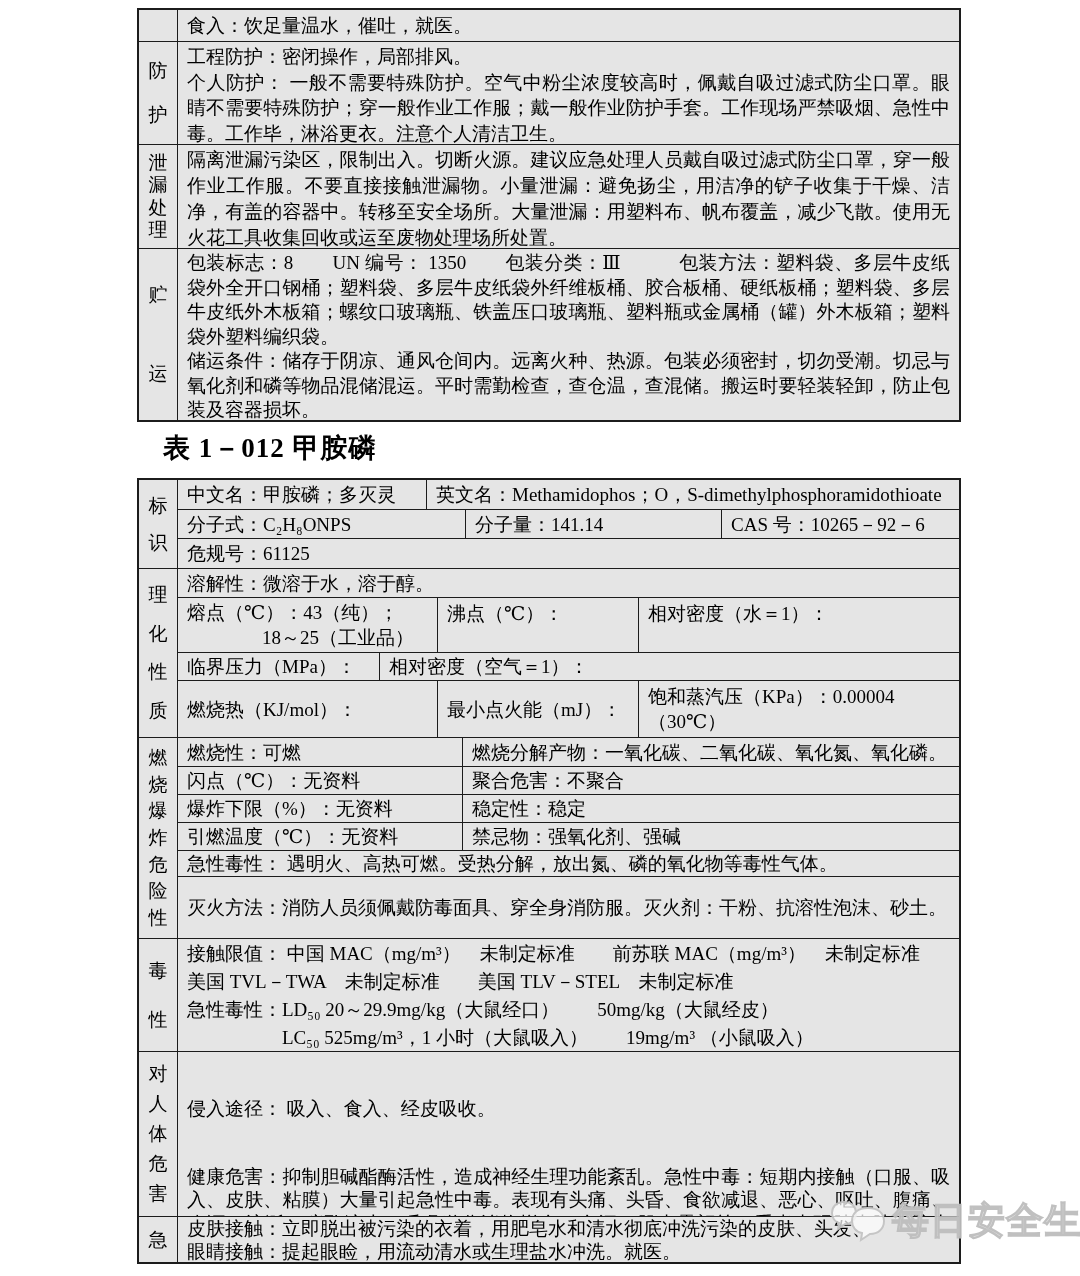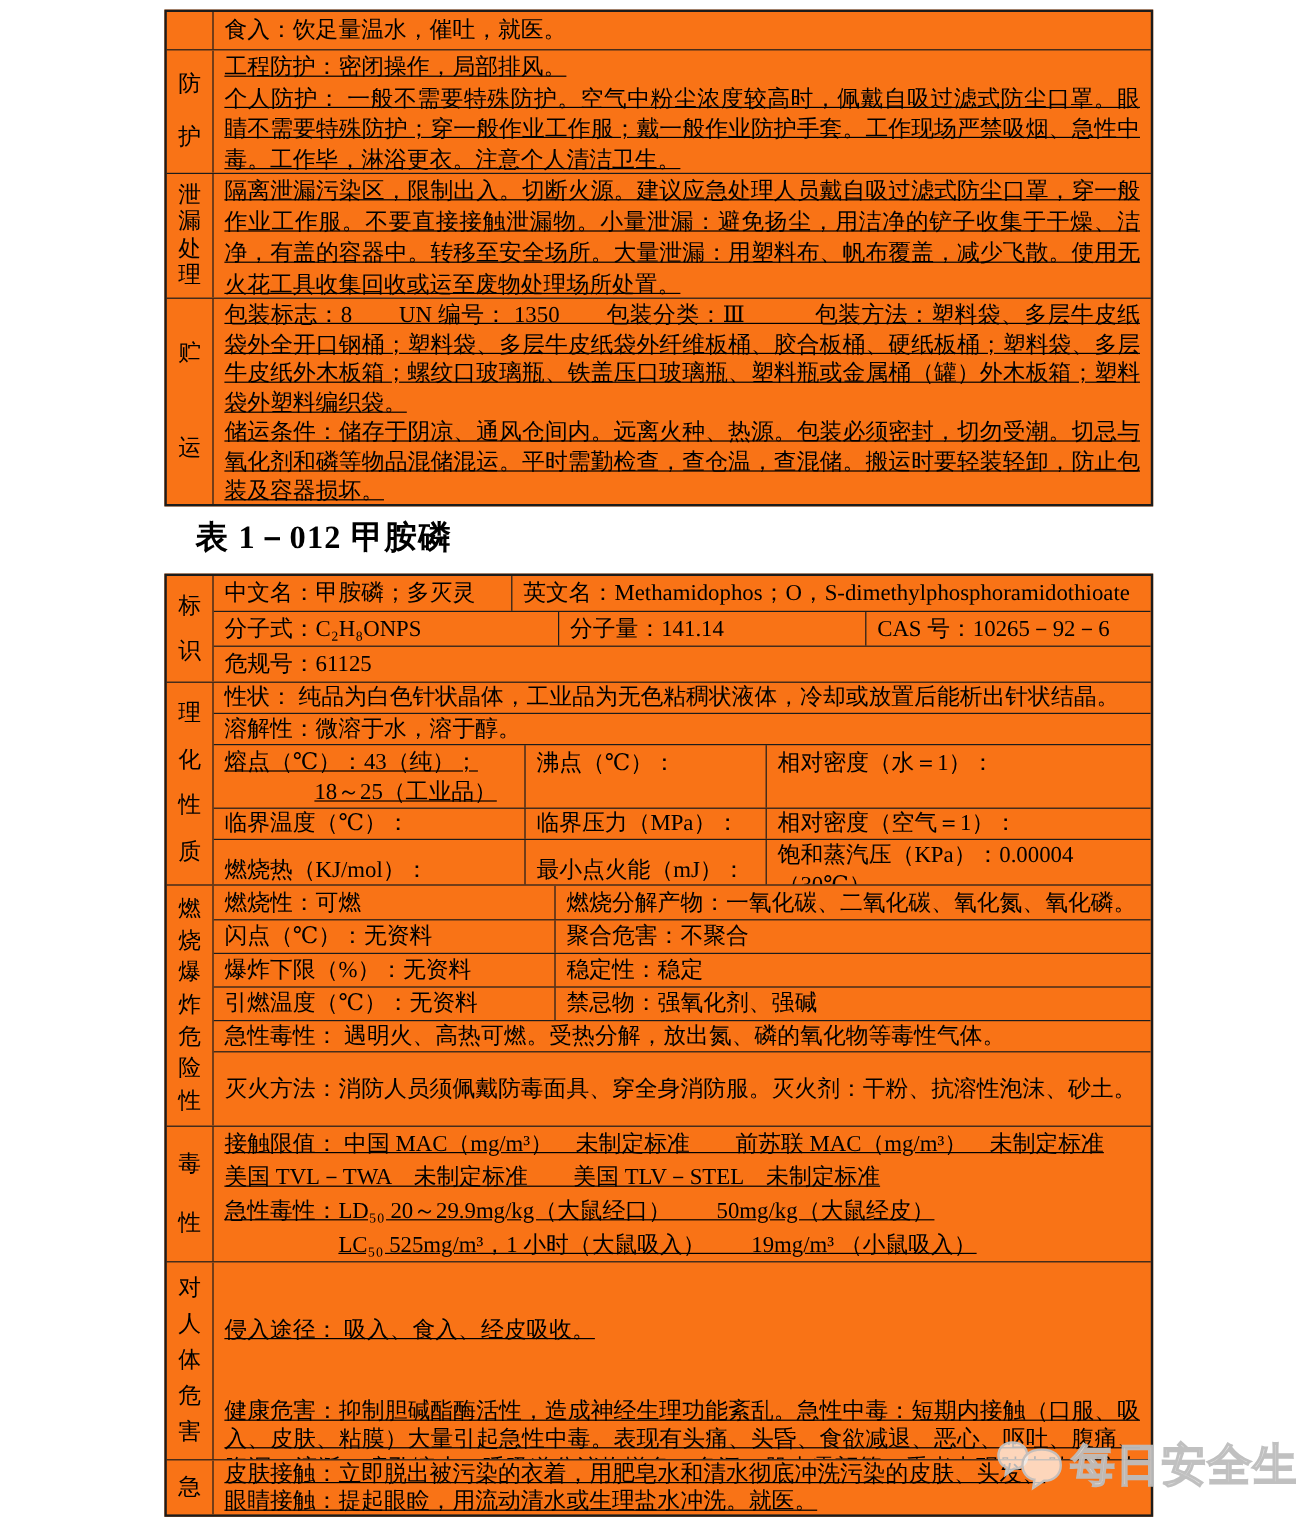--- a/index.html
+++ b/index.html
@@ -3,40 +3,40 @@
 <meta charset="utf-8">
 <style>
   html,body{margin:0;padding:0;}
   body{
     width:1080px;height:1276px;background:#ffffff;
     font-family:"Liberation Serif","DejaVu Serif",serif;color:#000;
   }
   .page{position:relative;width:1080px;height:1276px;background:#fff;overflow:hidden;}
   .tbl{
     position:absolute;left:137px;width:824px;box-sizing:border-box;
-    border:2px solid #1c1c1c;background:#f97316;
+    border:2px solid #1c1c1c;background:#e5e5e5;
   }
   .tbl-top{top:8px;}
   .tbl-main{top:478px;}
   .sec{display:flex;box-sizing:border-box;overflow:hidden;}
   .sec + .sec{border-top:1.5px solid #1c1c1c;}
   .hd{
     flex:0 0 39px;border-right:1.5px solid #1c1c1c;box-sizing:border-box;
     display:flex;flex-direction:column;align-items:center;justify-content:space-around;
     padding:7px 0;font-size:19px;line-height:20px;
   }
   .bd{flex:1;display:flex;flex-direction:column;min-width:0;overflow:hidden;}
   .row{display:flex;box-sizing:border-box;min-width:0;}
   .row + .row{border-top:1.5px solid #1c1c1c;}
   .cell{
     box-sizing:border-box;padding:0 9px;font-size:19px;line-height:25px;
     display:flex;align-items:center;min-width:0;overflow:hidden;
   }
   .cell + .cell{border-left:1.5px solid #1c1c1c;}
-  .cell.block{display:block;padding-top:2px;text-decoration:underline;}
+  .cell.block{display:block;padding-top:2px;}
   .para{font-size:19px;text-align:justify;}
   .lh26{line-height:26px;}
   .lh255{line-height:25.5px;}
   .lh245{line-height:24.5px;}
   .lh235{line-height:23.5px;margin-top:44px;}
   .lh28{line-height:28px;}
   .lh23{line-height:23px;}
   .indent75{padding-left:75px;}
   .indent95{padding-left:95px;}
   .title{
@@ -144,35 +144,31 @@
 
     <div class="sec" style="height:169px">
       <div class="hd">
         <span>理</span>
         <span>化</span>
         <span>性</span>
         <span>质</span>
       </div>
       <div class="bd">
         <div class="row" style="height:28px">
-          <div class="cell" style="flex:1">性状： 纯品为白色针状晶体，工业品为无色粘稠状液体，冷却或放置后能析出针状结晶。</div>
-        </div>
-        <div class="row" style="height:28px">
           <div class="cell" style="flex:1">溶解性：微溶于水，溶于醇。</div>
         </div>
         <div class="row" style="height:55px">
           <div class="cell block" style="flex:0 0 259px;padding-top:3px">
             <div class="para lh245">熔点（℃）：43（纯）；</div>
             <div class="para lh245 indent75">18～25（工业品）</div>
           </div>
           <div class="cell" style="flex:0 0 201px;align-items:flex-start;padding-top:3px">沸点（℃）：</div>
           <div class="cell" style="flex:1;align-items:flex-start;padding-top:3px">相对密度（水＝1）：</div>
         </div>
         <div class="row" style="height:28px">
-          <div class="cell" style="flex:0 0 259px">临界温度（℃）：</div>
           <div class="cell" style="flex:0 0 201px">临界压力（MPa）：</div>
           <div class="cell" style="flex:1">相对密度（空气＝1）：</div>
         </div>
         <div class="row" style="flex:1">
           <div class="cell" style="flex:0 0 259px">燃烧热（KJ/mol）：</div>
           <div class="cell" style="flex:0 0 201px">最小点火能（mJ）：</div>
           <div class="cell" style="flex:1">饱和蒸汽压（KPa）：0.00004（30℃）</div>
         </div>
       </div>
     </div>

